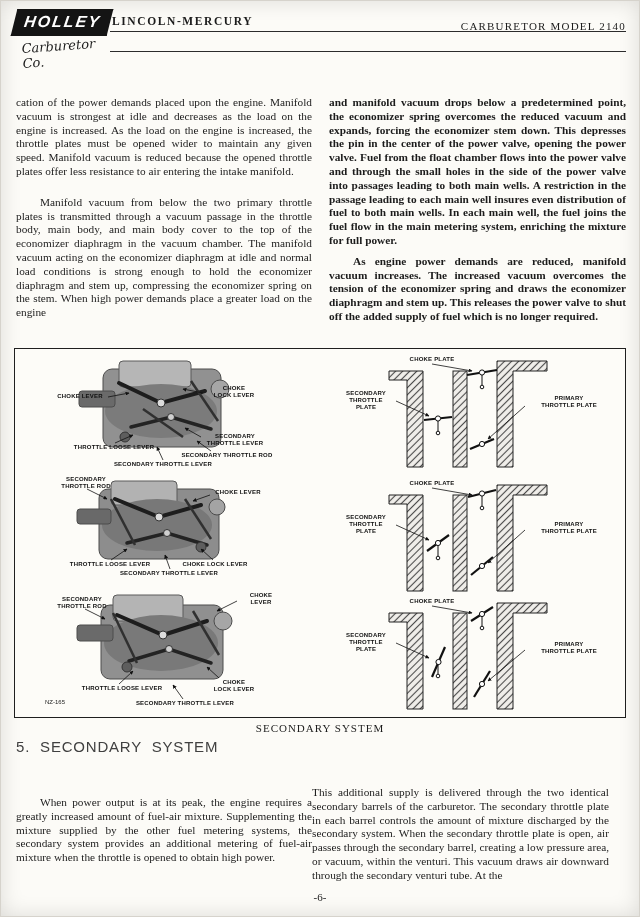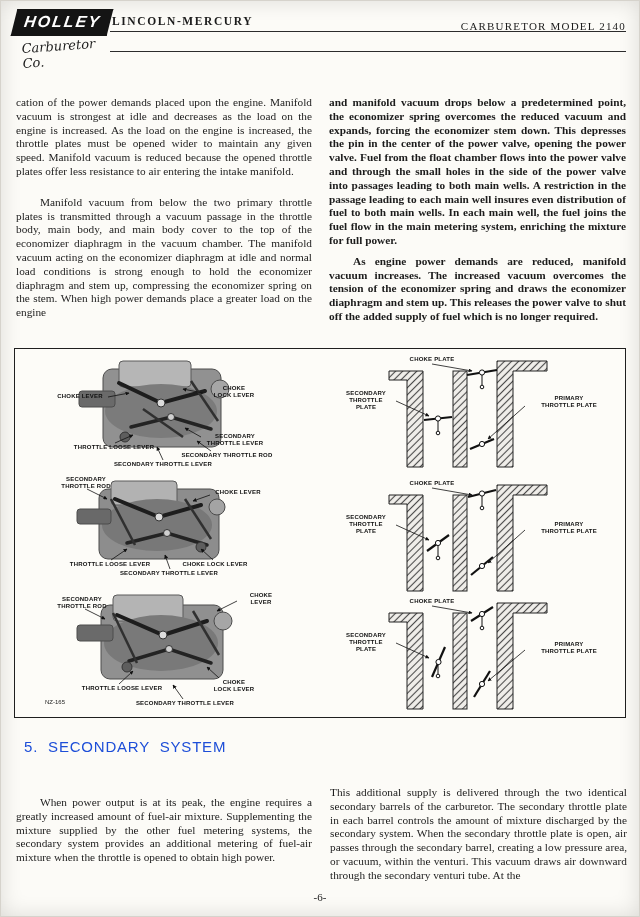--- a/index.html
+++ b/index.html
@@ -22,35 +22,35 @@
   .rule-top { left:110px; top:31px; width:516px; }
   .rule-bot { left:110px; top:51px; width:516px; }
   .model { position:absolute; left:110px; top:20px; width:516px; text-align:right;
            font:11px "Liberation Serif", serif; letter-spacing:1.2px; }
   
   .col { position:absolute;margin-top:32px; }
   .col p { font-size:11.3px; line-height:13.8px; text-align:justify; }
   .col-tl { left:16px;  top:64px;  width:296px; }
   .col-tr { left:329px; top:64px;  width:297px;font-weight:bold; }
   .col-bl { left:16px;  top:764px; width:296px; }
-  .col-br { left:330px; top:754px; width:297px; }
+  .col-br { left:312px; top:754px; width:297px; }
   p.indent   { text-indent:24px; }
   .col-tl p.indent { margin-top:17px; }
   .col-tr p.indent { margin-top:7px; }
   
   .figure { position:absolute; left:14px; top:348px; width:612px; height:370px;
             border:1px solid #1f1f1f; background:#fdfcf8; }
   .figure svg { position:absolute; left:0; top:0; }
   .co { position:absolute; font:bold 6px/7px "Liberation Sans", sans-serif; text-align:center;
         white-space:pre-line; letter-spacing:.2px; color:#101010; }
   .fig-id { position:absolute; font:6px "Liberation Sans", sans-serif; color:#222; }
   .fig-caption { position:absolute; top:722px; left:0; width:640px; text-align:center;
                  font:11px "Liberation Serif", serif; letter-spacing:1px; }
-  .sec-heading { position:absolute; left:24px; top:738px;
-                 font:400 15px "Liberation Sans", sans-serif; letter-spacing:.8px; word-spacing:5px; color:#1d4ed8; }
+  .sec-heading { position:absolute; left:16px; top:738px;
+                 font:400 15px "Liberation Sans", sans-serif; letter-spacing:.8px; word-spacing:5px; color:#404040; }
   .page-num { position:absolute; top:891px; left:0; width:640px; text-align:center;
               font:11px "Liberation Serif", serif; }
 </style>
 </head>
 <body>
 
 <div class="page">
 
   <div class="logo">
     <div class="logo-band">
@@ -243,20 +243,21 @@
     <div class="co" style="left:512px;top:172px;width:84px">PRIMARY
 THROTTLE PLATE</div>
     <div class="co" style="left:380px;top:249px;width:74px">CHOKE PLATE</div>
     <div class="co" style="left:322px;top:283px;width:58px">SECONDARY
 THROTTLE
 PLATE</div>
     <div class="co" style="left:512px;top:292px;width:84px">PRIMARY
 THROTTLE PLATE</div>
   </div>
 
+  <div class="fig-caption">SECONDARY SYSTEM</div>
 
   <h2 class="sec-heading">5. SECONDARY SYSTEM</h2>
 
   <div class="col col-bl">
     <p class="indent">When power output is at its peak, the engine requires a greatly increased amount of fuel-air mixture. Supplementing the mixture supplied by the other fuel metering systems, the secondary system provides an additional metering of fuel-air mixture when the throttle is opened to obtain high power.</p>
   </div>
   <div class="col col-br">
     <p>This additional supply is delivered through the two identical secondary barrels of the carburetor. The secondary throttle plate in each barrel controls the amount of mixture discharged by the secondary system. When the secondary throttle plate is open, air passes through the secondary barrel, creating a low pressure area, or vacuum, within the venturi. This vacuum draws air downward through the secondary venturi tube. At the</p>
   </div>
 

